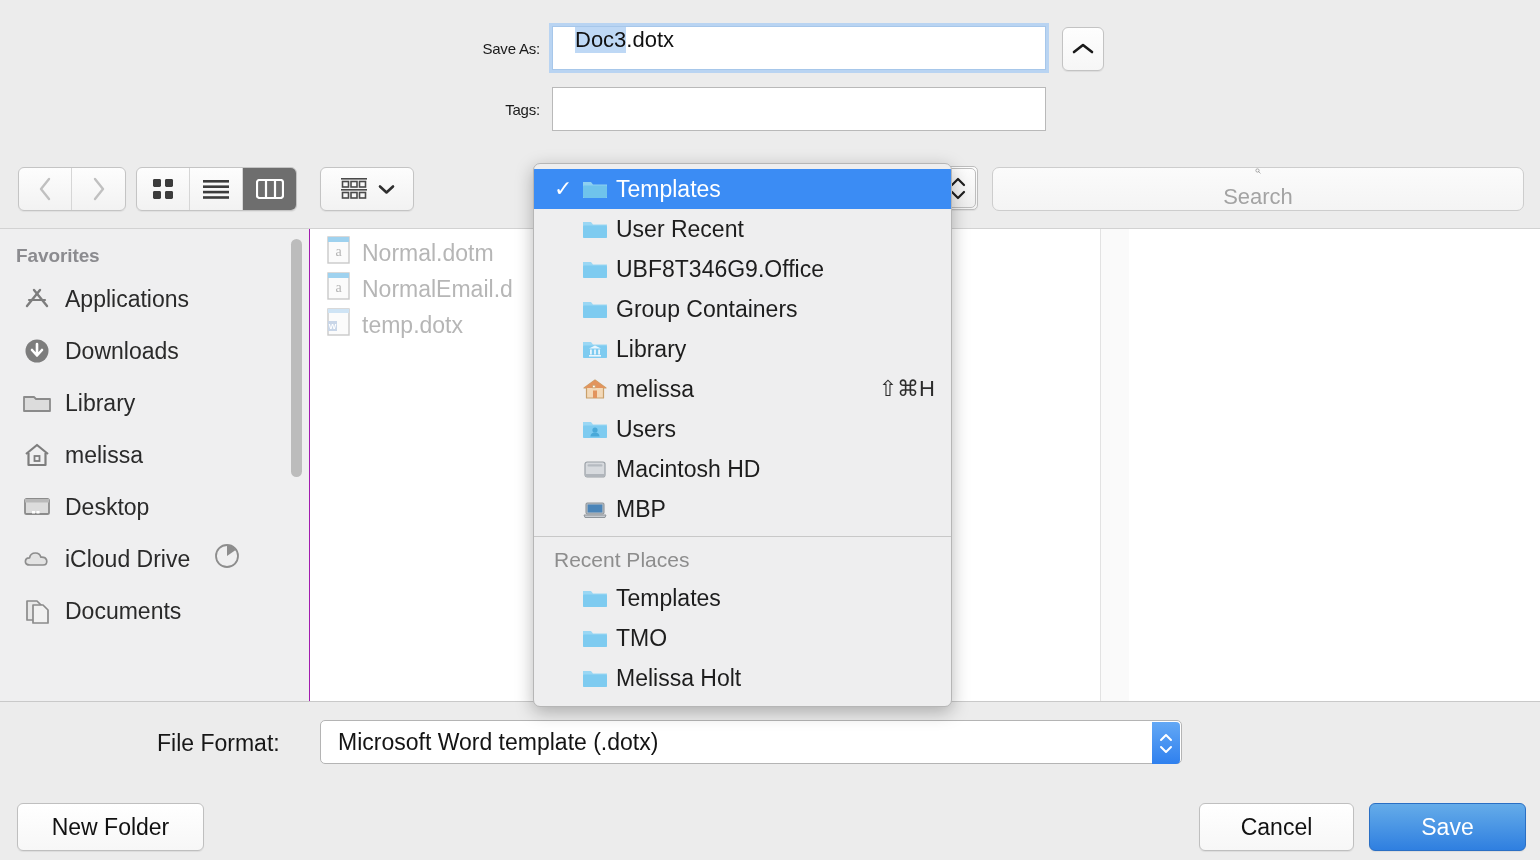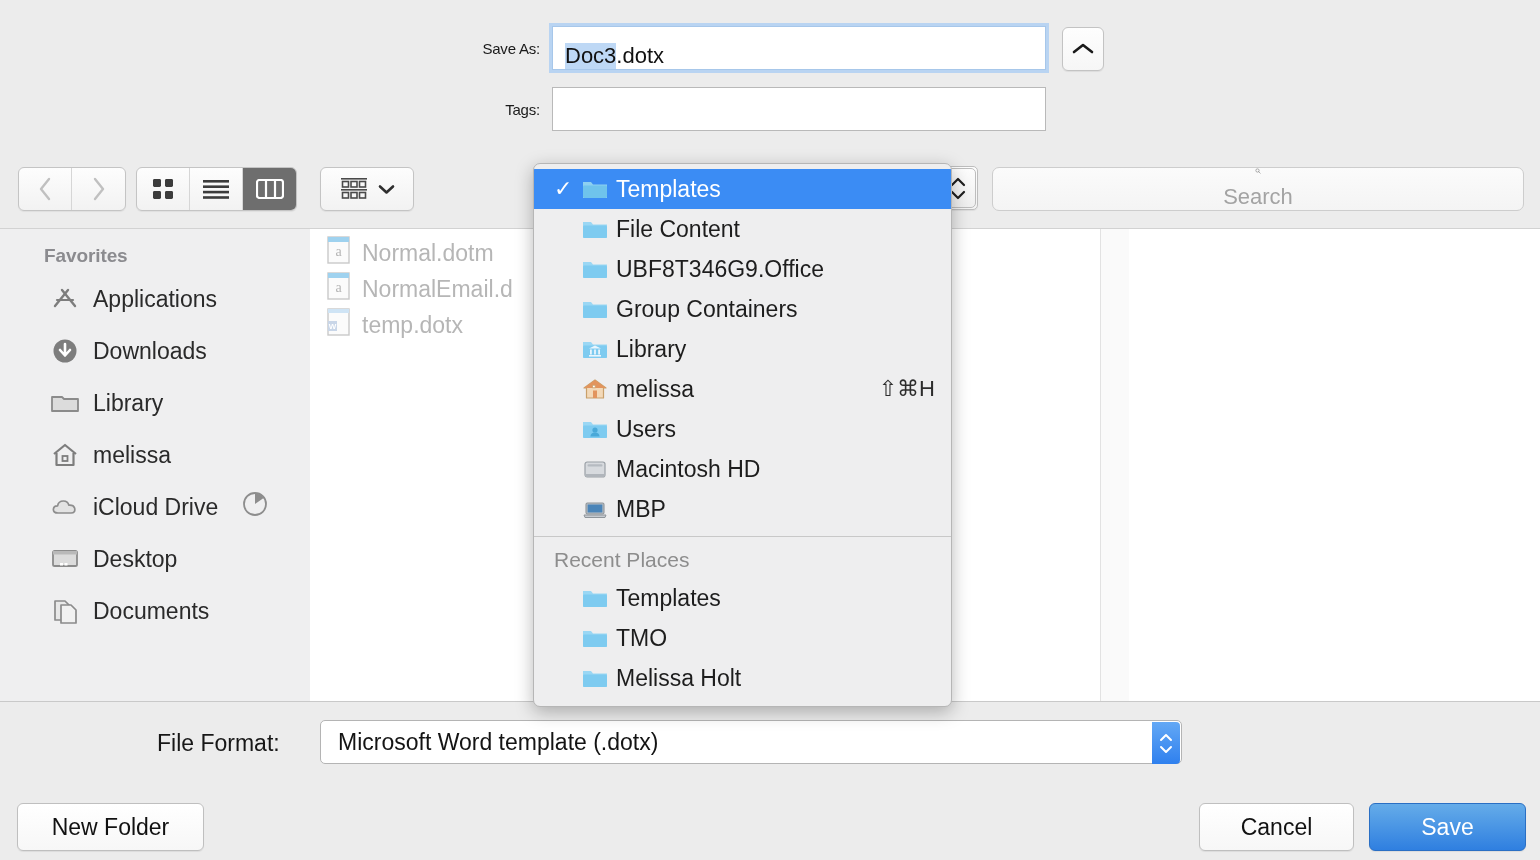--- a/index.html
+++ b/index.html
@@ -25,22 +25,22 @@
     width: 140px; padding-right: 12px; letter-spacing: -0.2px;
   }
   #saveas-row { left: 400px; top: 26px; }
   #tags-row { left: 400px; top: 87px; }
 
   .text-field {
     width: 494px; height: 44px;
     background: #ffffff;
     border: 1px solid #b9b9b9;
     box-sizing: border-box;
-    display: flex; align-items: flex-end;
-    padding: 0 12px;
+    display: flex; align-items: flex-start;
+    padding: 0 22px;
     font-size: 22px; color: #111;
   }
   #saveas-field {
     border: 1px solid #a7c7ea;
     outline: 3px solid #b9d4f2;
     outline-offset: -0.5px;
     box-shadow: 0 0 0 1px rgba(120,170,225,0.35);
   }
   .sel-text { background: #bed8f5; color: #111; }
 
@@ -108,21 +108,20 @@
     width: 1540px; height: 472px;
     background: #ffffff;
     border-top: 1px solid #d2d2d2;
     border-bottom: 1px solid #c9c9c9;
   }
   #sidebar {
     position: absolute; left: 0; top: 0;
     width: 309px; height: 100%;
     background: #efeff0;
     border-right: 3px solid #a21caf;
-    padding-left: 28px;
   }
   .side-header {
     font-size: 19px; color: #8b8b8f; font-weight: bold;
     padding: 16px 0 6px 16px; letter-spacing: -0.1px;
   }
   .side-item {
     display: flex; align-items: center; gap: 13px;
     height: 52px; padding-left: 22px;
     font-size: 23px; color: #2a2a2a;
   }
@@ -371,42 +370,42 @@
             <rect x="12.5" y="16" width="5" height="5" fill="none" stroke="#7d7d7d" stroke-width="1.8"></rect>
           </svg>
         </span>
         <span>melissa</span>
       </div>
 
 
       <div class="side-item">
         <span class="side-icon">
           <svg width="30" height="30" viewBox="0 0 30 30">
+            <rect x="3" y="7" width="24" height="15" rx="1.6" fill="#dcdcdc" stroke="#8b8b8b" stroke-width="1.8"></rect>
+            <rect x="3" y="7" width="24" height="3.5" fill="#b9b9b9"></rect>
+            <rect x="10" y="19" width="3" height="2.5" fill="#ffffff"></rect>
+            <rect x="14.5" y="19" width="3" height="2.5" fill="#ffffff"></rect>
+          </svg>
+        </span>
+        <span>Desktop</span>
+      </div>
+
+      <div class="side-item">
+        <span class="side-icon">
+          <svg width="30" height="30" viewBox="0 0 30 30">
             <path d="M8 21 Q3 21 3.4 17 Q3.8 13.6 7.6 13.8 Q8.4 9 13.4 9 Q18 9 18.8 13.2 Q23.5 12.8 24.6 16 Q25.7 21 21 21 Z" fill="#e3e3e3" stroke="#8d8d8d" stroke-width="1.7" stroke-linejoin="round"></path>
           </svg>
         </span>
         <span>iCloud Drive</span>
         <span style="margin-left:10px;">
           <svg width="28" height="28" viewBox="0 0 28 28">
             <circle cx="14" cy="14" r="11" fill="none" stroke="#8d8d8d" stroke-width="1.8"></circle>
             <path d="M14 14 L14 3.2 A10.8 10.8 0 0 1 22.6 8.1 Z" fill="#8d8d8d"></path>
           </svg>
         </span>
-      </div>
-
-      <div class="side-item">
-        <span class="side-icon">
-          <svg width="30" height="30" viewBox="0 0 30 30">
-            <rect x="3" y="7" width="24" height="15" rx="1.6" fill="#dcdcdc" stroke="#8b8b8b" stroke-width="1.8"></rect>
-            <rect x="3" y="7" width="24" height="3.5" fill="#b9b9b9"></rect>
-            <rect x="10" y="19" width="3" height="2.5" fill="#ffffff"></rect>
-            <rect x="14.5" y="19" width="3" height="2.5" fill="#ffffff"></rect>
-          </svg>
-        </span>
-        <span>Desktop</span>
       </div>
 
       <div class="side-item">
         <span class="side-icon">
           <svg width="30" height="30" viewBox="0 0 30 30">
             <path d="M5 5 L15 5 L20 10 L20 24 L5 24 Z" fill="#e8e8e8" stroke="#8b8b8b" stroke-width="1.7" stroke-linejoin="round"></path>
             <path d="M11 9 L21 9 L26 14 L26 27 L11 27 Z" fill="#f1f1f1" stroke="#8b8b8b" stroke-width="1.7" stroke-linejoin="round"></path>
           </svg>
         </span>
         <span>Documents</span>
@@ -468,21 +467,21 @@
     </div>
 
     <div class="menu-item">
       <span class="menu-check"></span>
       <span class="menu-icon">
         <svg width="26" height="22" viewBox="0 0 26 22">
           <path d="M1 4 L9 4 L11 6.5 L25 6.5 L25 20 L1 20 Z" fill="#9ad7f4"></path>
           <rect x="1" y="7.5" width="24" height="12.5" rx="1.4" fill="#7ecbf0"></rect>
         </svg>
       </span>
-      <span class="menu-label">File Content</span>
+      <span class="menu-label">User Recent</span>
       <span class="menu-shortcut"></span>
     </div>
 
     <div class="menu-item">
       <span class="menu-check"></span>
       <span class="menu-icon">
         <svg width="26" height="22" viewBox="0 0 26 22">
           <path d="M1 4 L9 4 L11 6.5 L25 6.5 L25 20 L1 20 Z" fill="#9ad7f4"></path>
           <rect x="1" y="7.5" width="24" height="12.5" rx="1.4" fill="#7ecbf0"></rect>
         </svg>

